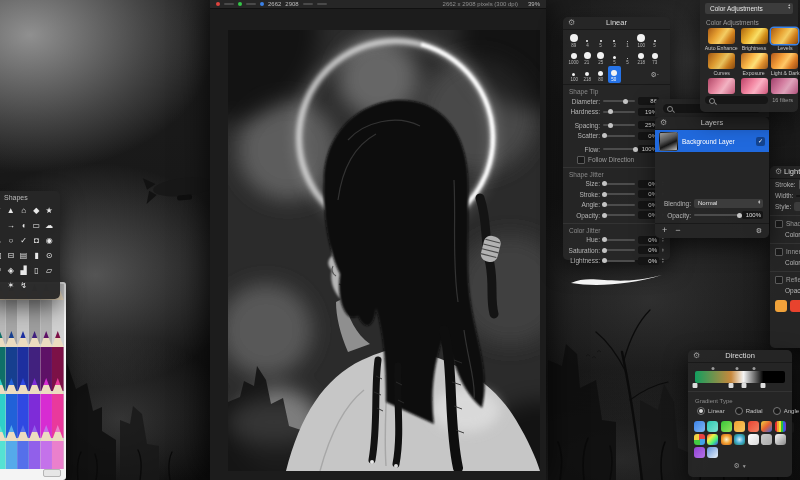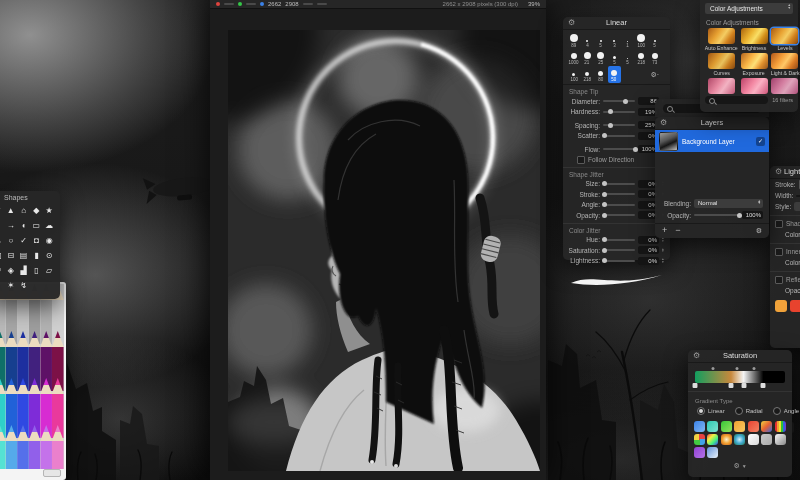--- a/index.html
+++ b/index.html
@@ -724,21 +724,21 @@
     </div>
   <div class="fswatches" id="fill-swatches">
       <span class="fsw" style="background: rgb(240, 162, 58);"></span>
       <span class="fsw" style="background: rgb(232, 67, 46);"></span>
     </div>
 </div>
 
 <div class="panel" id="grad-panel">
   <div class="ptitle">
     <span class="pgear">⚙</span>
-    <span>Saturation</span>
+    <span>Direction</span>
   </div>
   <div id="grad-editor" style="background: linear-gradient(90deg, rgb(18, 158, 95) 0%, rgb(200, 136, 60) 40%, rgb(244, 244, 244) 54%, rgb(0, 0, 0) 76%, rgb(0, 0, 0) 100%);">
     <span class="gmid" style="left:20%"></span>
     <span class="gmid" style="left:47%"></span>
     <span class="gmid" style="left:65%"></span>
   <span class="gstop" style="left: 0%;"></span>
       <span class="gstop" style="left: 40%;"></span>
       <span class="gstop" style="left: 54%;"></span>
       <span class="gstop" style="left: 76%;"></span>
     </div>

